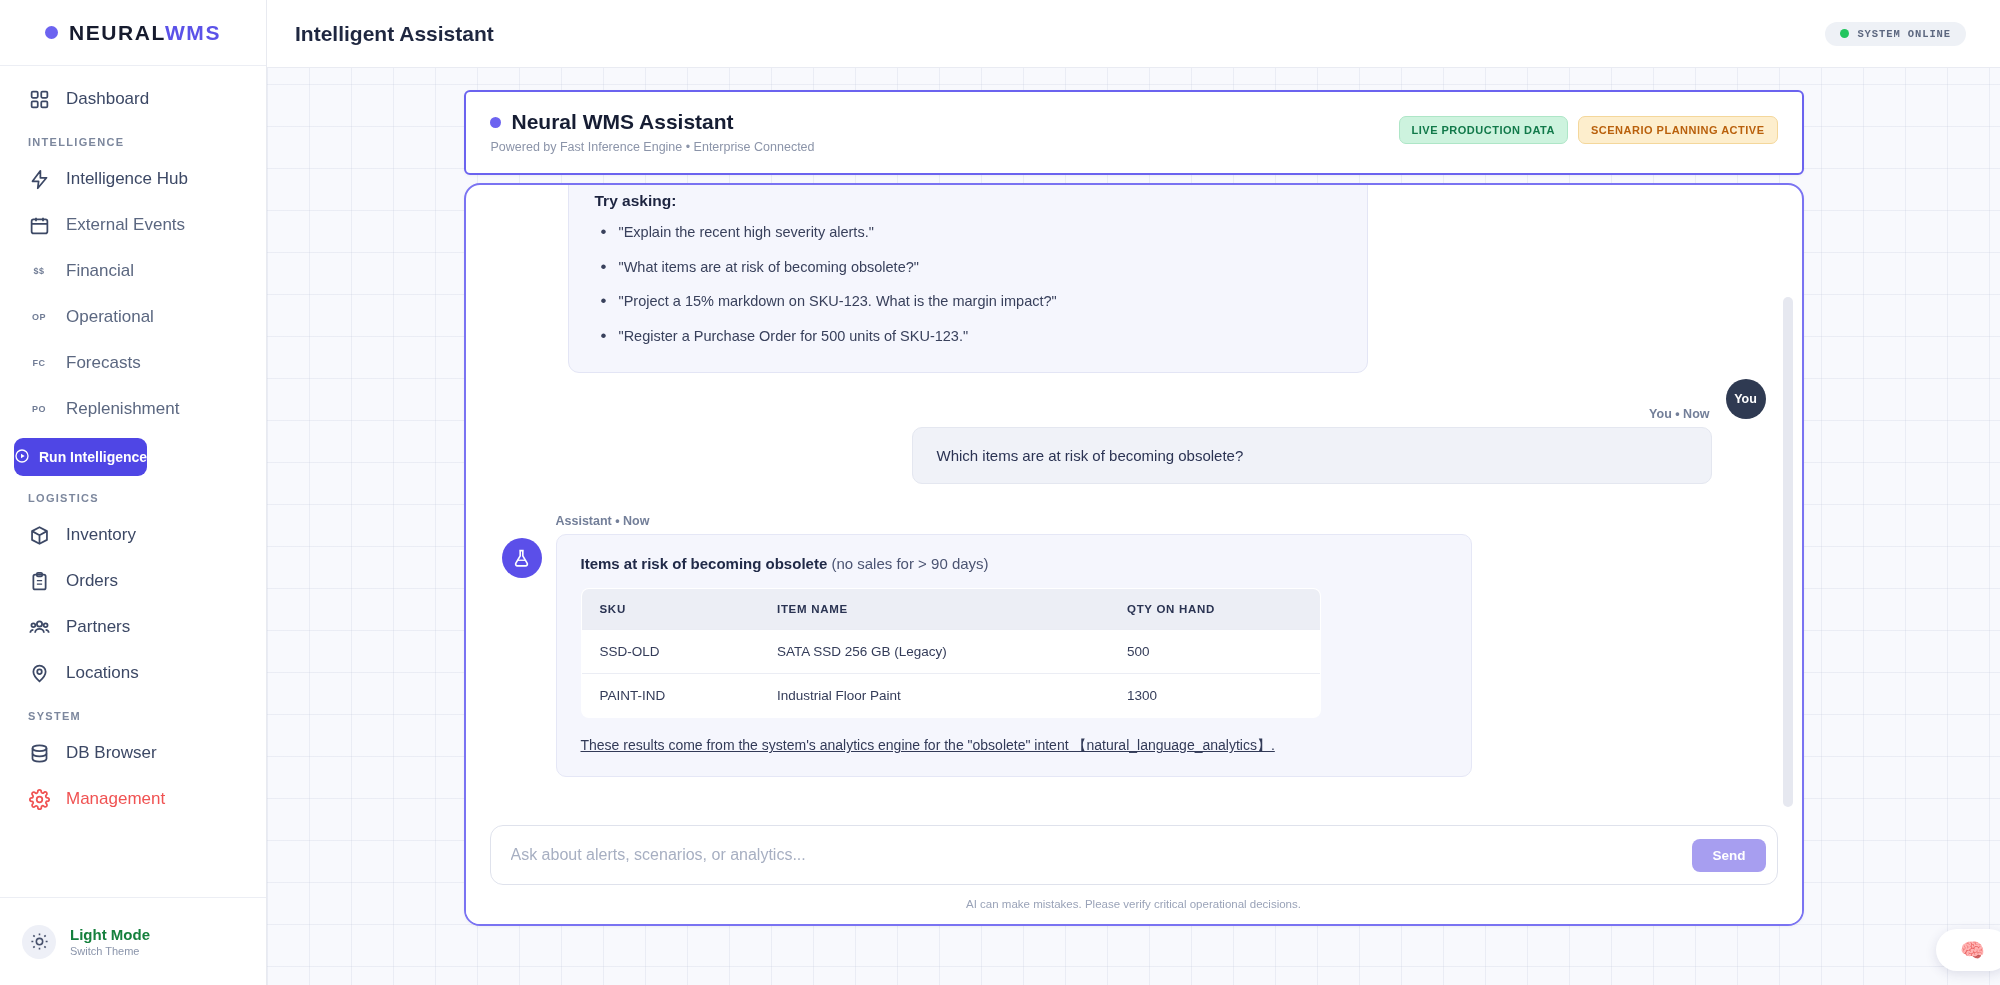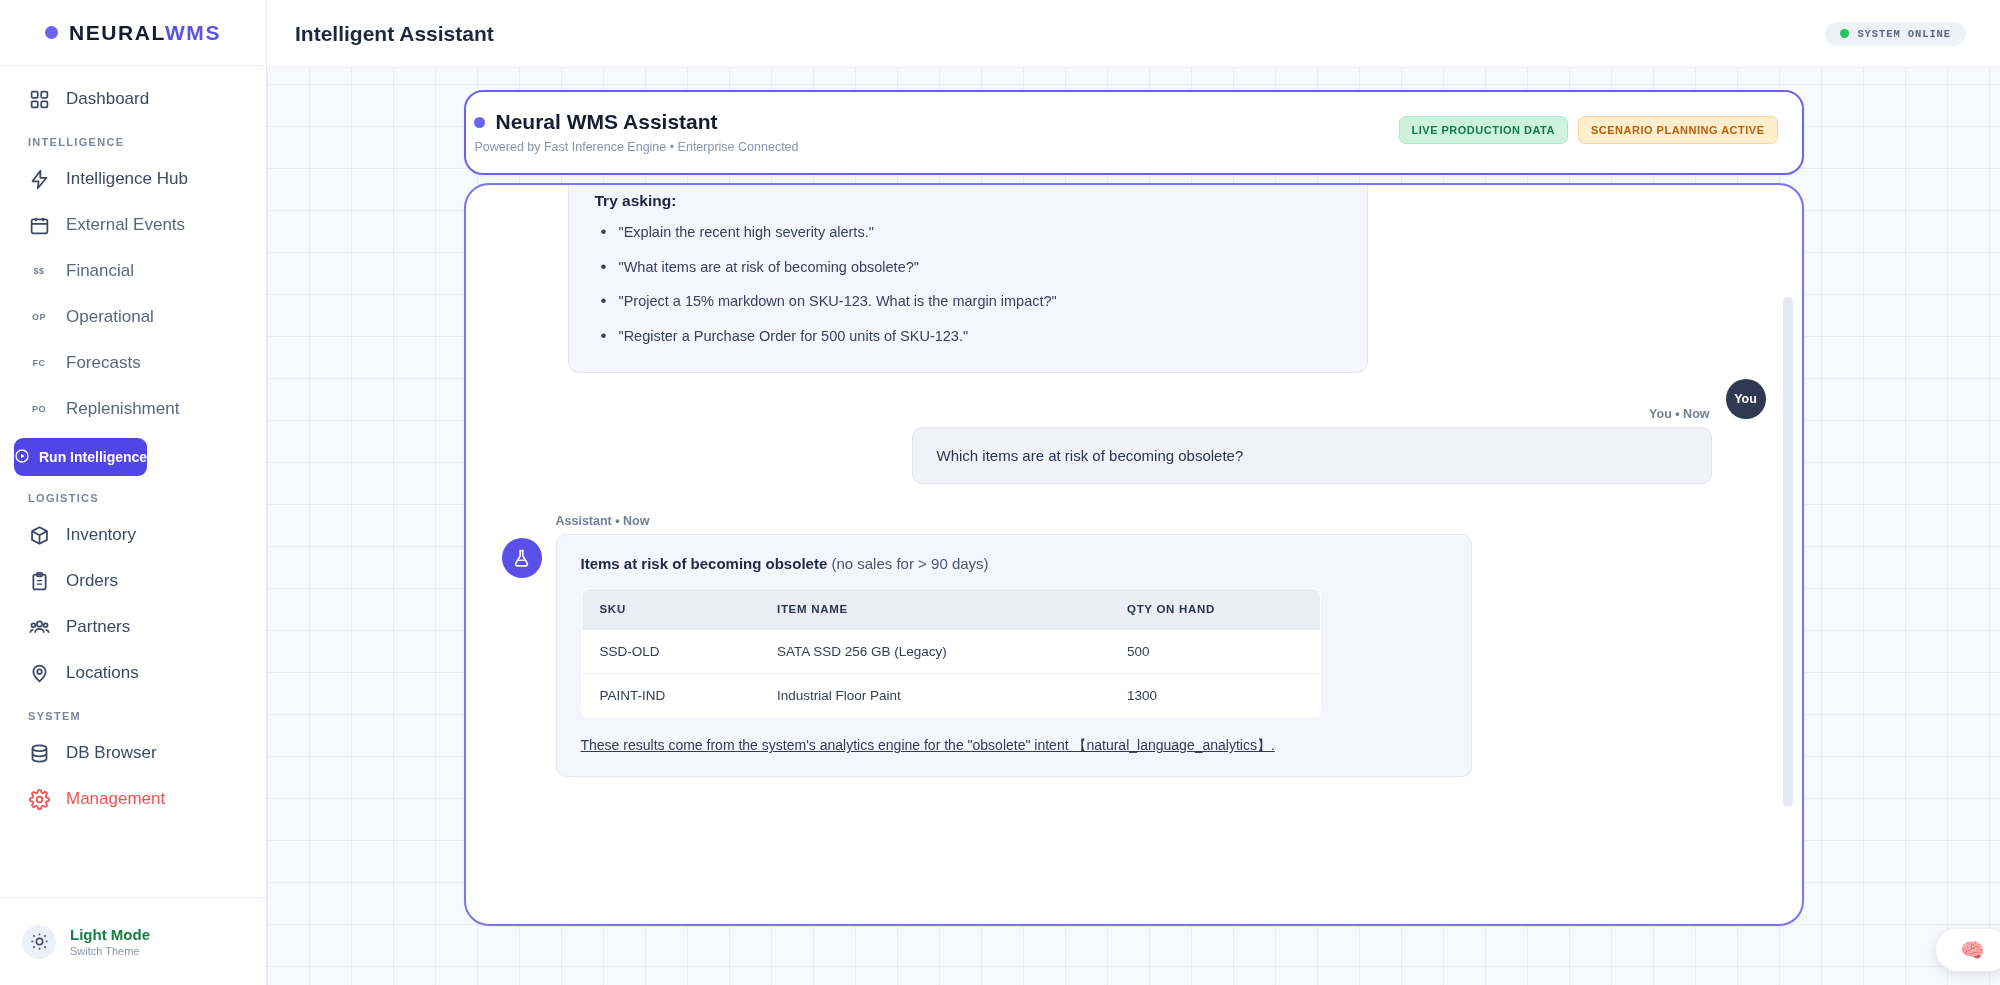--- a/index.html
+++ b/index.html
@@ -112,22 +112,22 @@
   }
   .status-dot { width: 9px; height: 9px; border-radius: 50%; background: #22c55e; }
 
   .stage { flex: 1 1 auto; padding: 22px 0 0 0; overflow: hidden; position: relative; }
   .wrap { width: 1340px; margin: 0 auto; }
 
   
   .assist-card {
     background: #ffffff;
     border: 2px solid #6b63ef;
-    border-radius: 19px;
-    padding: 18px 24px 19px 8px;
+    border-radius: 6px;
+    padding: 18px 24px 19px 24px;
     display: flex; align-items: flex-start; justify-content: space-between;
     box-shadow: 0 1px 3px rgba(30,30,70,.05);
     text-align: center;
   }
   .assist-title {
     display: flex; align-items: center; gap: 11px;
     font-size: 21px; font-weight: 700; color: #161d33;
   }
   .assist-title .dot { width: 11px; height: 11px; border-radius: 50%; background: #6c63f0; }
   .assist-sub { font-size: 12.5px; color: #8b94a9; margin-top: 6px; margin-left: 1px; }
@@ -137,21 +137,21 @@
     font-size: 11px; font-weight: 700; letter-spacing: .5px;
   }
   .badge.green { background: #cdf3de; color: #11794a; border: 1px solid #aee6c7; }
   .badge.amber { background: #fdeecd; color: #b9600c; border: 1px solid #f4d79b; }
 
   
   .chat-box {
     margin-top: 8px;
     background: #ffffff;
     border: 2px solid #7a73f2;
-    border-radius: 25px;
+    border-radius: 16px;
     height: 743px;
     display: flex; flex-direction: column;
     overflow: hidden;
     box-shadow: 0 1px 3px rgba(30,30,70,.05);
   }
   .chat-scroll {
     flex: 1 1 auto; position: relative;
     padding: 0 36px 0 36px;
     overflow: hidden;
   }
@@ -527,20 +527,27 @@
                       </tr>
                     </tbody>
                   </table>
                   <div class="bot-foot">These results come from the system's analytics engine for the "obsolete" intent 【natural_language_analytics】.</div>
                 </div>
               </div>
             </div>
 
           </div>
 
+          <div class="composer-wrap">
+            <div class="composer">
+              <input type="text" placeholder="Ask about alerts, scenarios, or analytics..." style="">
+              <button class="send-btn">Send</button>
+            </div>
+            <div class="disclaimer">AI can make mistakes. Please verify critical operational decisions.</div>
+          </div>
         </div>
 
       </div>
 
       <div class="float-brain">🧠</div>
     </div>
   </section>
 </div>
 
 </body></html>

